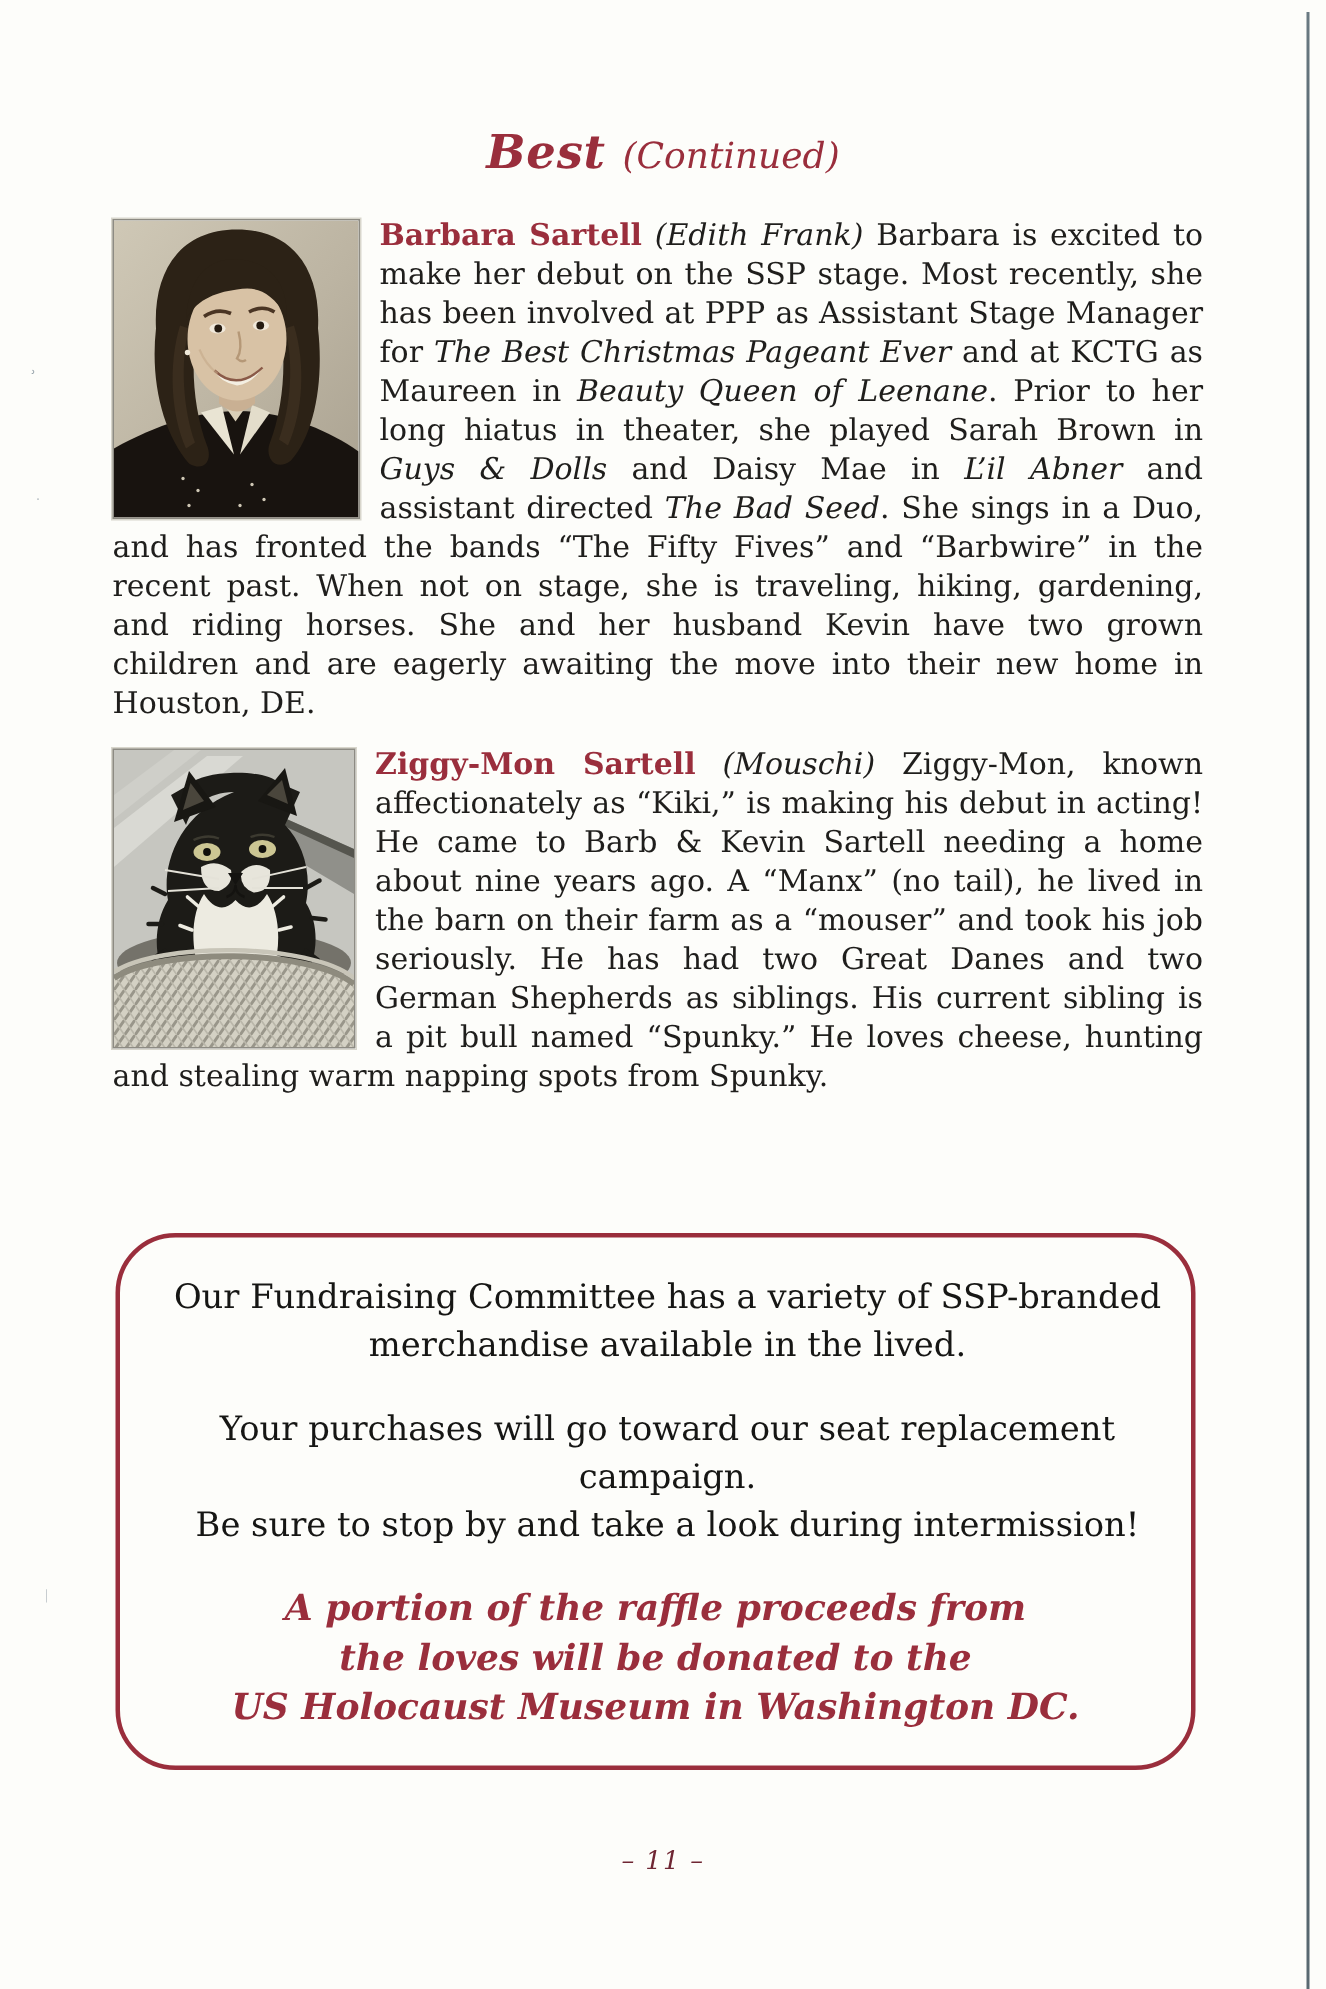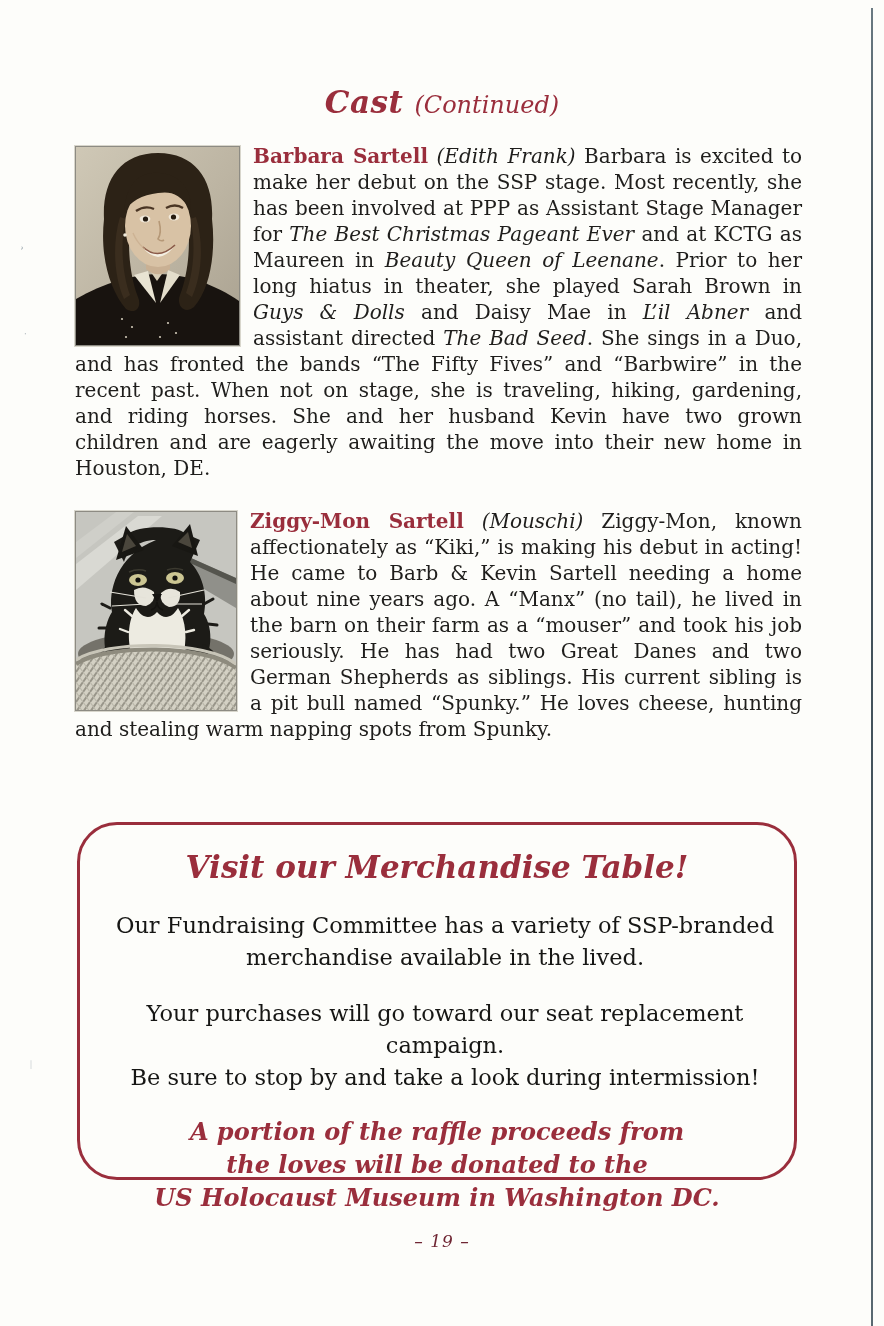--- a/index.html
+++ b/index.html
@@ -25,21 +25,21 @@
   .t-main{font-size:31px;font-weight:bold;font-style:italic;letter-spacing:.5px;}
   .t-sub{font-size:24px;font-style:italic;margin-left:6px;}
 
   
   .bio{
     position:absolute;left:75px;width:727px;
     font-size:20px;line-height:26px;
     text-align:justify;
   }
   .bio-1{top:143px;}
-  .bio-2{top:508px;}
+  .bio-2{top:496px;}
   .bio p{margin:0;}
   .photo{
     float:left;
     margin:3px 13px 5px 0;
     border:1px solid #8d8b83;
     box-shadow:0 0 0 1px #d8d6cc;
     display:block;
   }
   .photo svg{display:block;}
   .run-name{font-weight:bold;color:var(--accent);}
@@ -94,21 +94,21 @@
   .a1{left:20px;top:246px;transform:rotate(12deg);}
   .a2{left:24px;top:330px;font-size:9px;}
   .a3{left:28px;top:1060px;font-size:10px;color:#aab3b8;}
 </style>
 </head>
 <body>
 
 <div class="page">
 
   <header class="cast-title">
-    <span class="t-main">Cast</span>
+    <span class="t-main">Best</span>
     <span class="t-sub">(Continued)</span>
   </header>
 
   <section class="bio bio-1">
     <span class="photo">
       <svg width="163" height="198" viewBox="0 0 163 198" xmlns="http://www.w3.org/2000/svg">
         <defs>
           <linearGradient id="pbg" x1="0" y1="0" x2="1" y2="1">
             <stop offset="0" stop-color="#cfc8b6"></stop>
             <stop offset="0.55" stop-color="#bcb4a2"></stop>
@@ -235,36 +235,35 @@
 
         <path d="M0,152 C30,132 130,132 160,156 L160,198 L0,198 Z" fill="url(#wicker)"></path>
         <path d="M0,152 C30,132 130,132 160,156" stroke="#8e8b7e" stroke-width="4" fill="none"></path>
         <path d="M0,148 C30,128 130,128 160,152" stroke="#c8c5b8" stroke-width="3" fill="none"></path>
       </svg>
     </span>
     <p><span class="run-name">Ziggy-Mon Sartell</span><span> </span><span class="run-role">(Mouschi)</span><span> Ziggy-Mon, known affectionately as “Kiki,” is making his debut in acting! He came to Barb &amp; Kevin Sartell needing a home about nine years ago. A “Manx” (no tail), he lived in the barn on their farm as a “mouser” and took his job seriously. He has had two Great Danes and two German Shepherds as siblings. His current sibling is a pit bull named “Spunky.” He loves cheese, hunting and stealing warm napping spots from Spunky.</span></p>
   </section>
 
   <section class="merch-box">
-    <div class="merch-title">Visit our Merchandise Table!</div>
     <div class="merch-p">
       <div>Our Fundraising Committee has a variety of SSP-branded</div>
       <div>merchandise available in the lived.</div>
     </div>
     <div class="merch-p">
       <div>Your purchases will go toward our seat replacement campaign.</div>
       <div>Be sure to stop by and take a look during intermission!</div>
     </div>
     <div class="raffle">
       <div>A portion of the raffle proceeds from</div>
       <div>the loves will be donated to the</div>
       <div>US Holocaust Museum in Washington DC.</div>
     </div>
   </section>
 
-  <div class="page-num">– 19 –</div>
+  <div class="page-num">– 11 –</div>
 
   <div class="edge-line"></div>
   <span class="artifact a1">ʾ</span>
   <span class="artifact a2">ᐧ</span>
   <span class="artifact a3">ᛁ</span>
 
 </div>
 
 </body></html>

